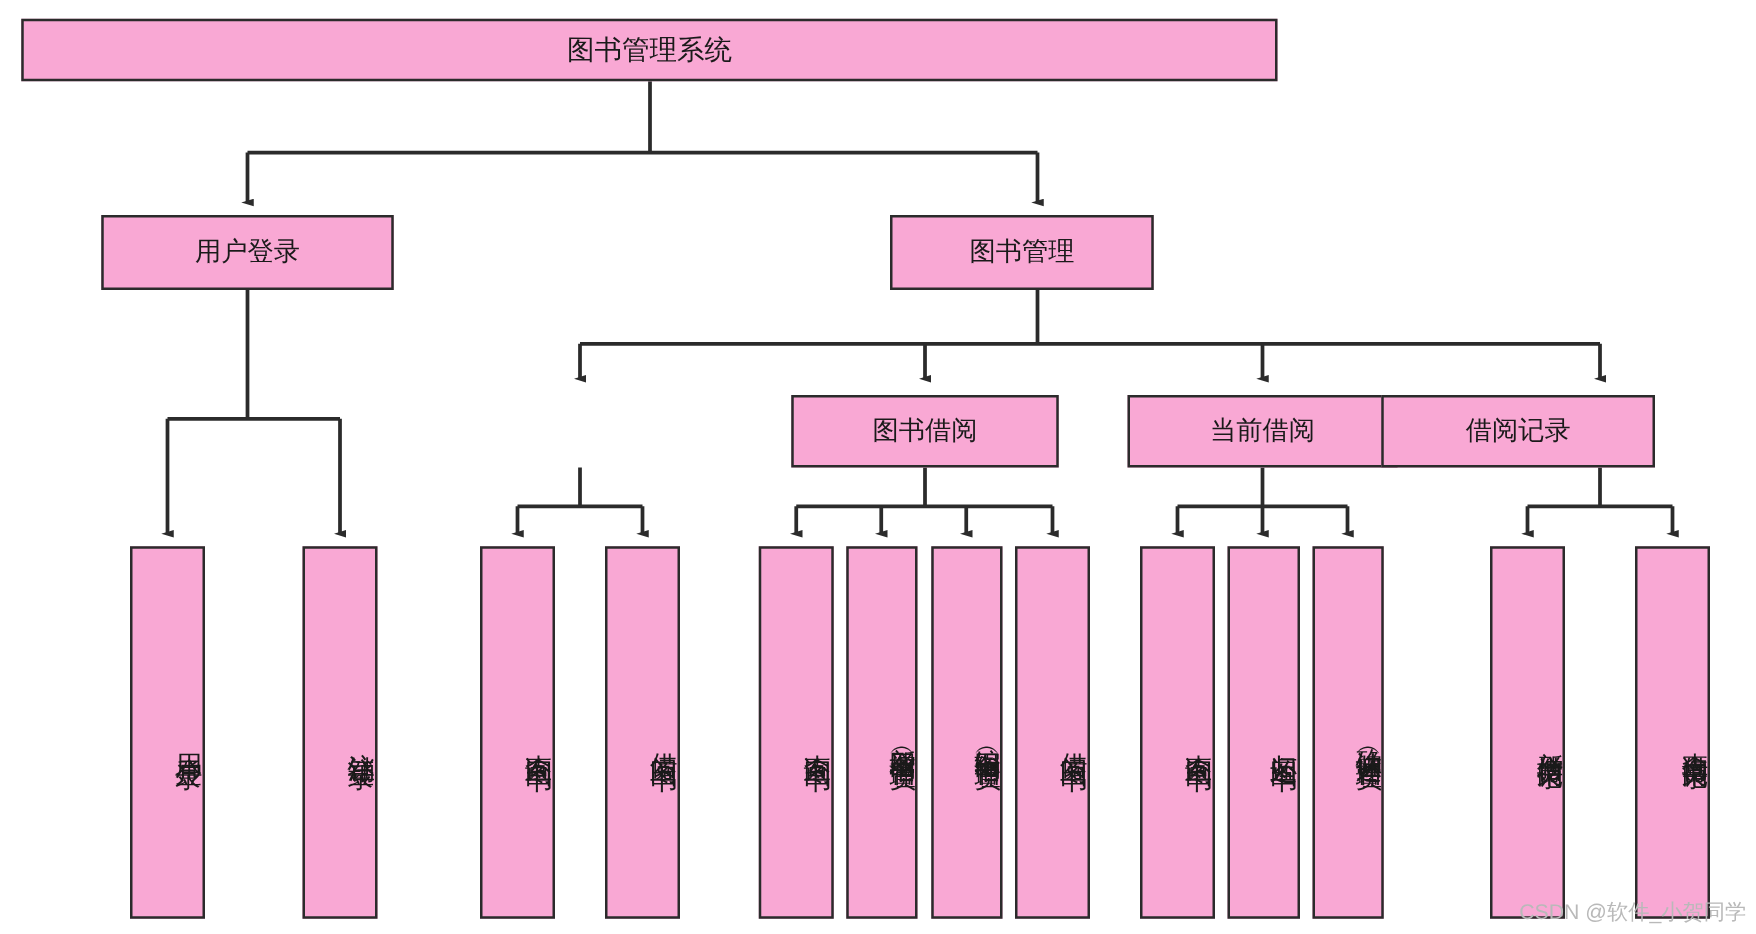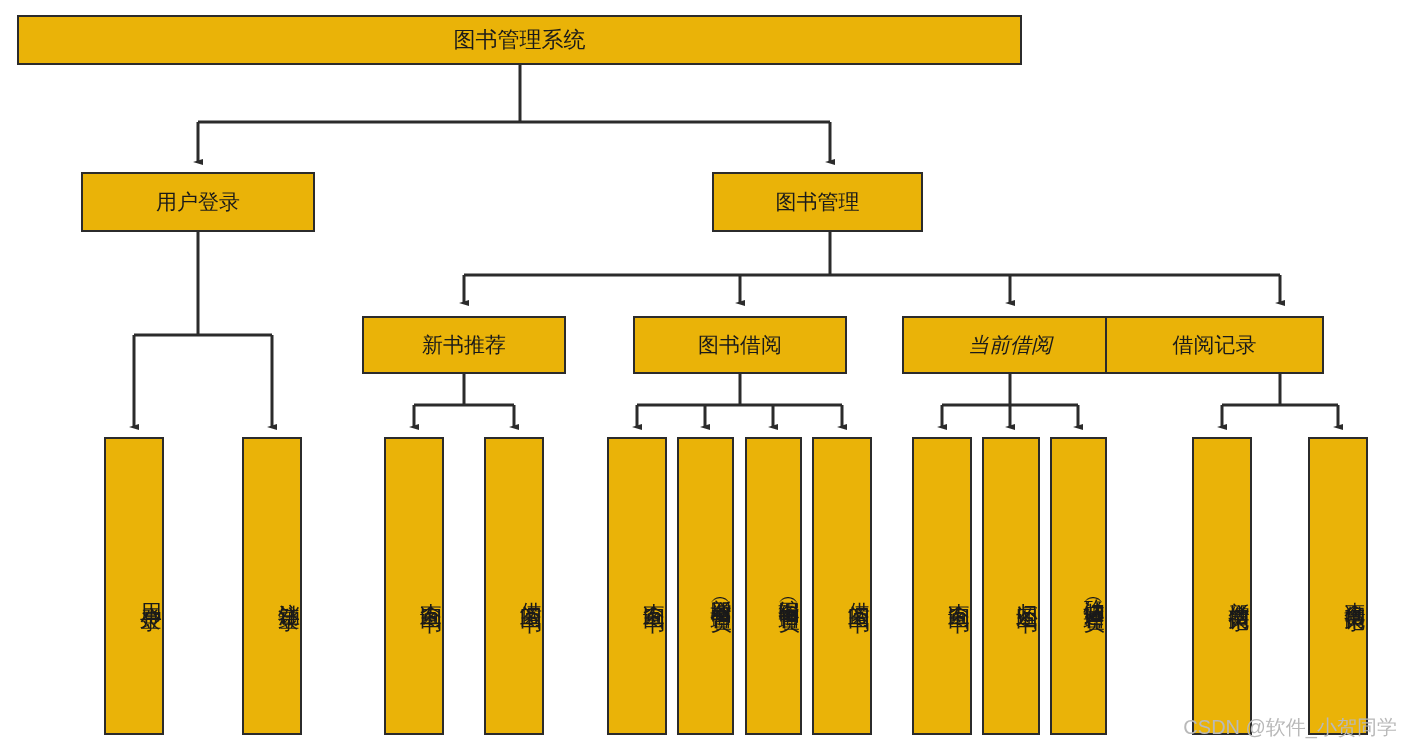--- a/index.html
+++ b/index.html
@@ -12,21 +12,21 @@
   }
   #diagram{
     position:absolute;
     left:0;top:0;
     width:1405px;height:747px;
   }
   .node{
     position:absolute;
     box-sizing:border-box;
     border:2px solid #2b2b2b;
-    background:#eab308;
+    background:#f9a8d4;
     display:flex;
     align-items:center;
     justify-content:center;
     color:#1a1a1a;
   }
   .node .label{
     display:block;
     text-align:center;
     line-height:1.05;
     white-space:nowrap;
@@ -52,21 +52,21 @@
   }
   .v-node.tall .label{ font-size:21px; letter-spacing:2px; }
   svg.edges{
     position:absolute;left:0;top:0;
     width:1405px;height:747px;
     pointer-events:none;
   }
   .watermark{
     position:absolute;
     right:8px;bottom:6px;
-    font-size:20px;
+    font-size:17px;
     color:#b9b9b9;
     white-space:nowrap;
     font-family:"Liberation Sans","DejaVu Sans",sans-serif;
     margin-left:28px;
   }
 </style>
 </head>
 <body>
 
 <div id="diagram">
@@ -125,27 +125,24 @@
     <span class="label">图书管理系统</span>
   </div>
 
   <div class="node h-node" style="left:81px;top:172px;width:234px;height:60px;">
     <span class="label">用户登录</span>
   </div>
   <div class="node h-node" style="left:712px;top:172px;width:211px;height:60px;">
     <span class="label">图书管理</span>
   </div>
 
-  <div class="node h-node" style="left:362px;top:316px;width:204px;height:58px;">
-    <span class="label">新书推荐</span>
-  </div>
   <div class="node h-node" style="left:633px;top:316px;width:214px;height:58px;">
     <span class="label">图书借阅</span>
   </div>
-  <div class="node h-node" style="left:902px;top:316px;width:216px;height:58px;font-style:italic;">
+  <div class="node h-node" style="left:902px;top:316px;width:216px;height:58px;">
     <span class="label">当前借阅</span>
   </div>
   <div class="node h-node" style="left:1105px;top:316px;width:219px;height:58px;">
     <span class="label">借阅记录</span>
   </div>
 
   <div class="node v-node" style="left:104px;top:437px;width:60px;height:298px;">
     <span class="label">用户登录</span>
   </div>
   <div class="node v-node" style="left:242px;top:437px;width:60px;height:298px;">

